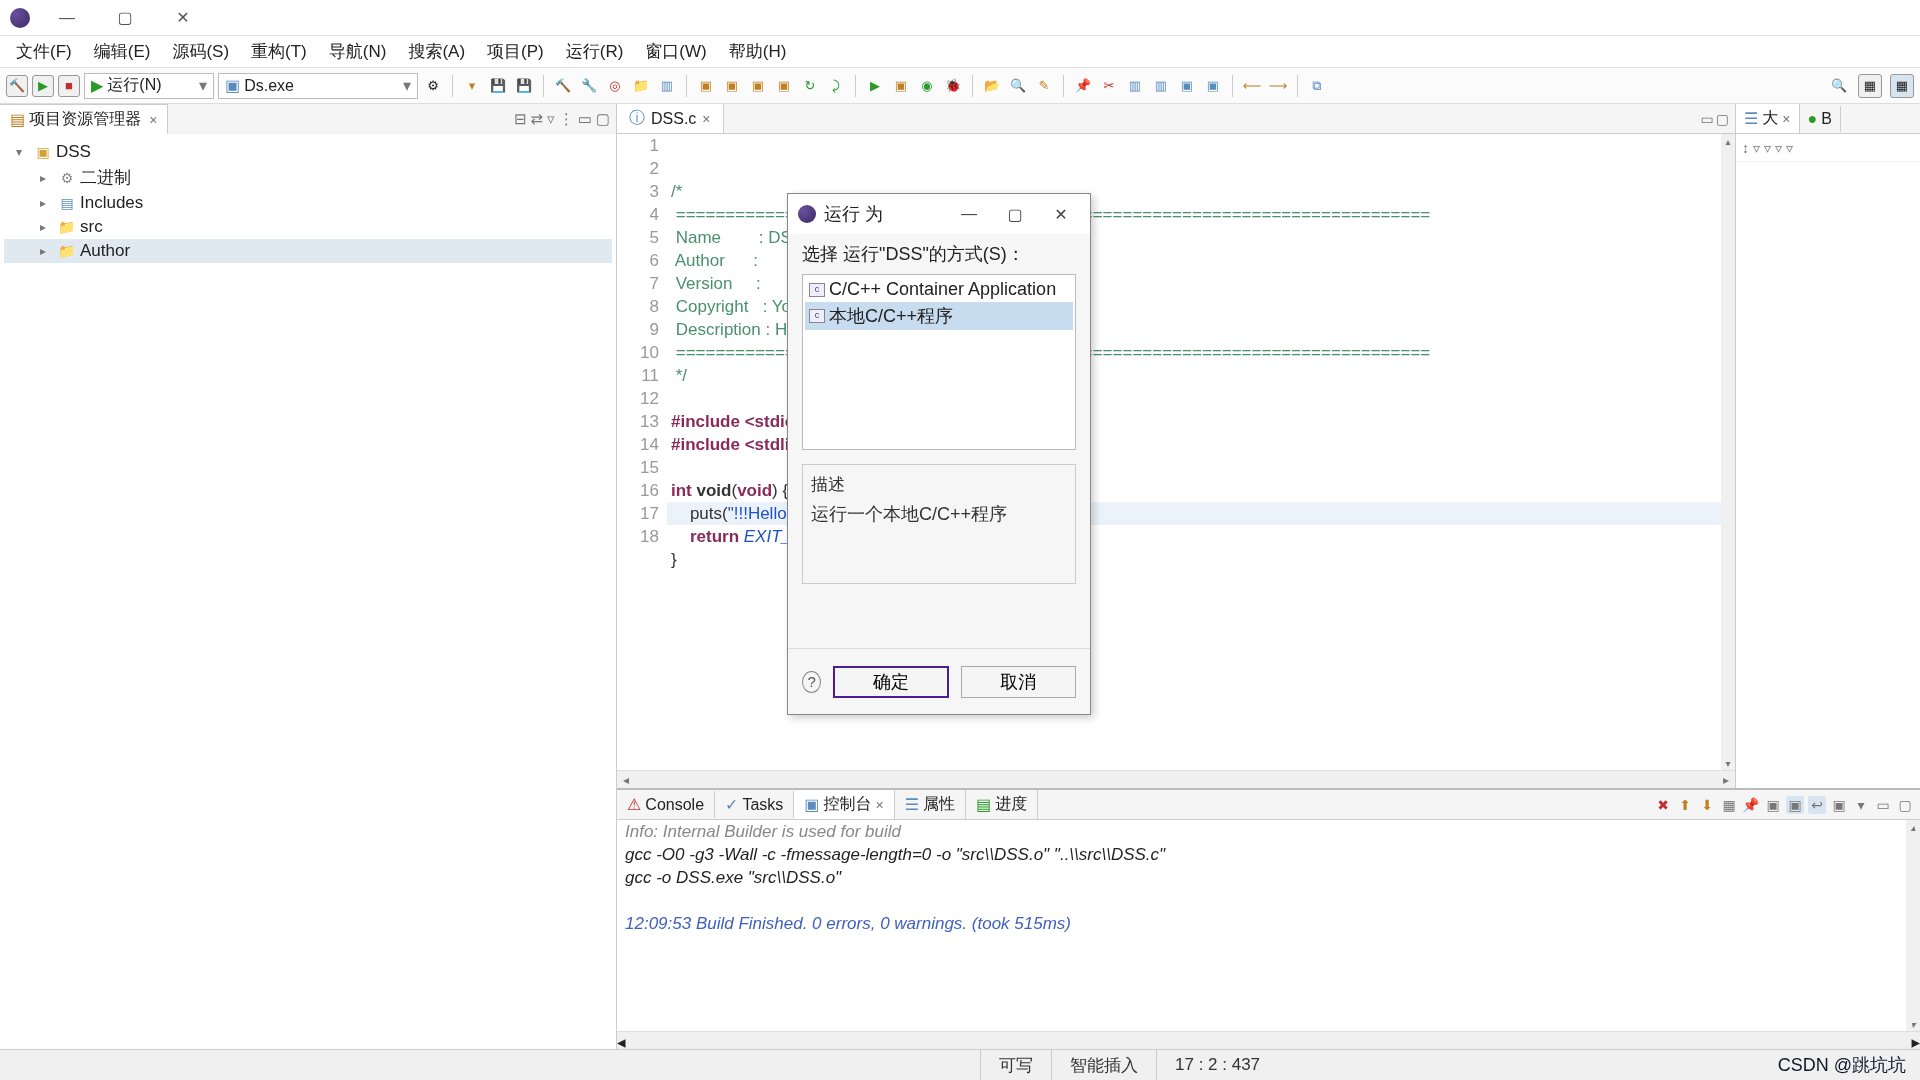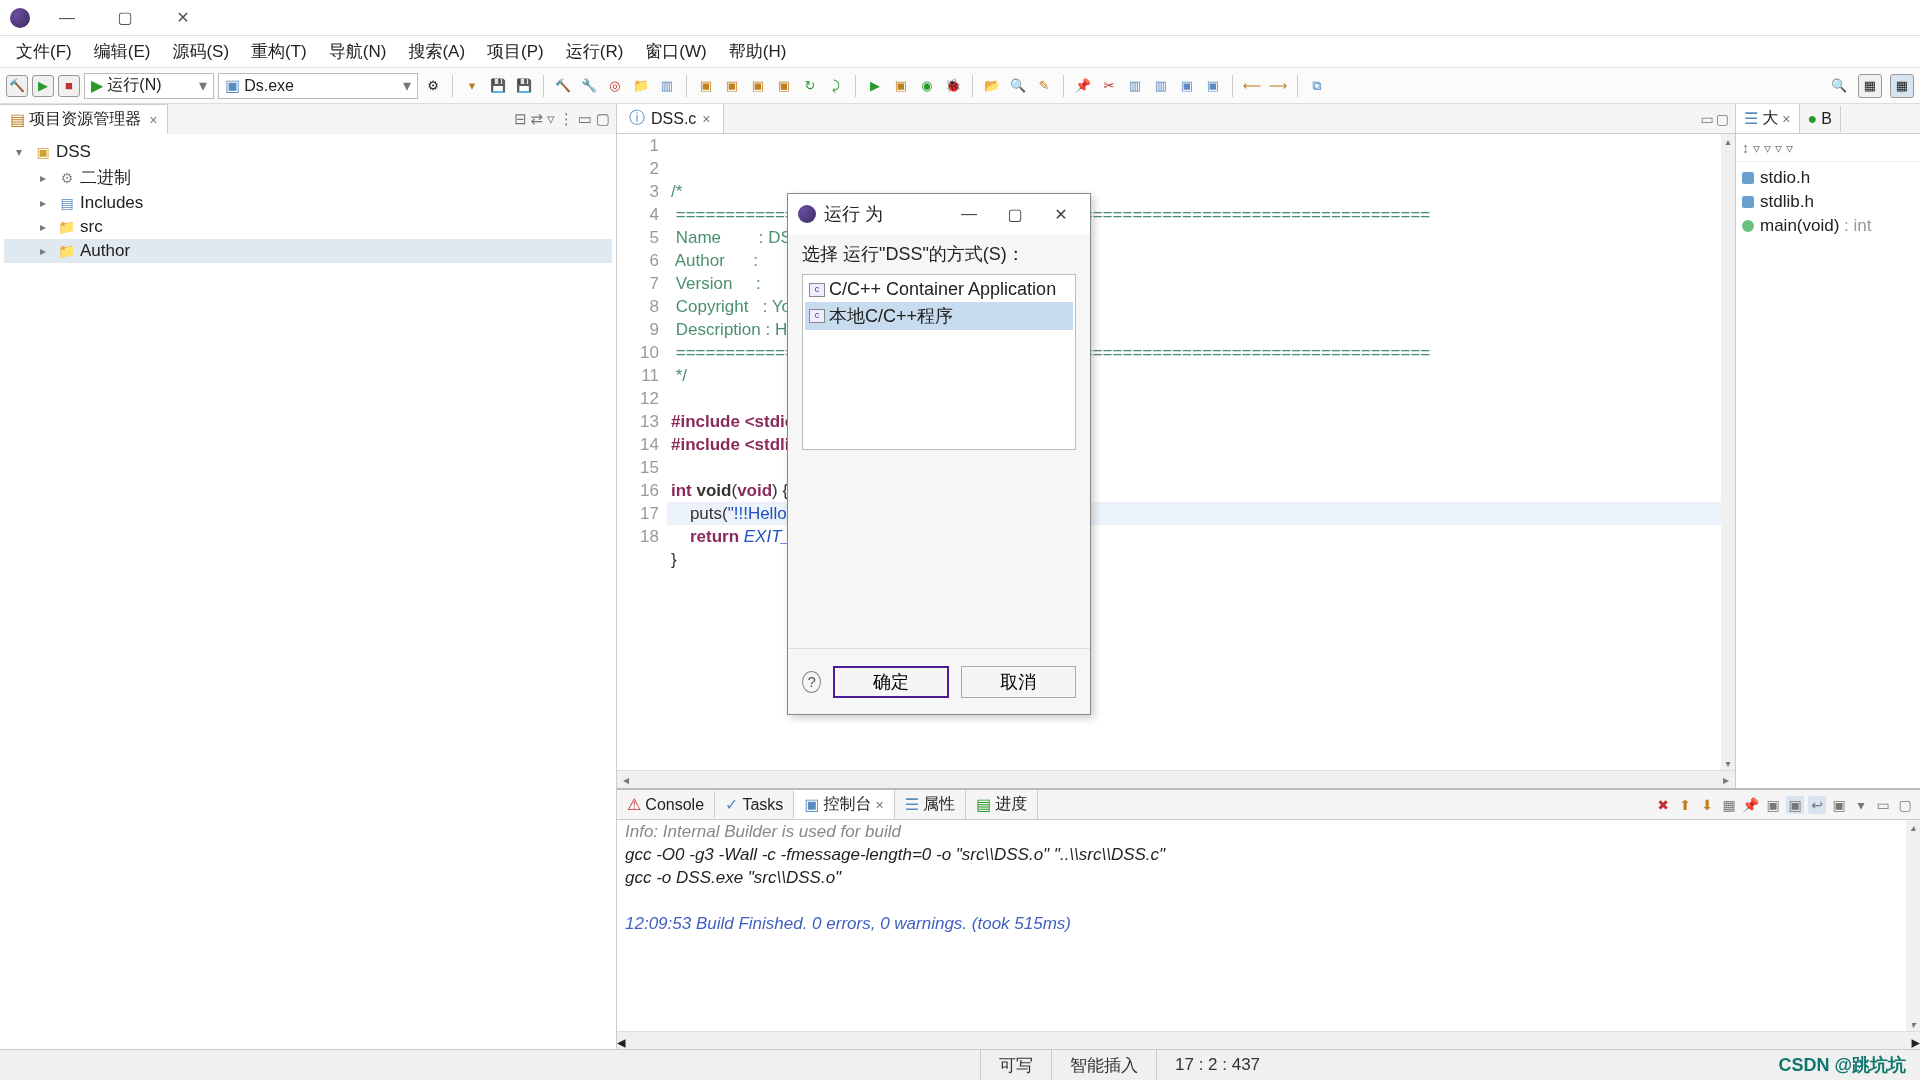--- a/index.html
+++ b/index.html
@@ -81,21 +81,21 @@
 .bottom .btools { margin-left: auto; padding-right: 6px; display: flex; gap: 4px; color: #777; font-size: 14px; }
 .bottom .btools span { width: 18px; height: 18px; display: inline-flex; align-items: center; justify-content: center; border: 1px solid transparent; border-radius: 2px; }
 .bottom .btitle { padding: 2px 8px; font-size: 17px; color: #333; }
 .bottom .console { flex: 1; font-family: Consolas, monospace; font-size: 17px; line-height: 23px; padding: 0 8px; white-space: pre; overflow: hidden; position: relative; font-style: italic; }
 .console .grey { color: #888; }
 .console .blue { color: #4060c0; }
 .bhscroll { height: 18px; background: #f0f0f0; border-top: 1px solid #ddd; position: relative; }
 
 .statusbar { position: absolute; bottom: 0; left: 0; right: 0; height: 31px; background: #f0f0f0; border-top: 1px solid #ccc; display: flex; align-items: center; font-size: 17px; color: #333; }
 .statusbar .cell { padding: 0 18px; border-left: 1px solid #ccc; height: 100%; display: flex; align-items: center; }
-.statusbar .watermark { margin-left: auto; padding-right: 14px; color: #0f766e; font-size: 18px; font-weight: bold; }
+.statusbar .watermark { margin-left: auto; padding-right: 14px; color: #0f172a; font-size: 18px; }
 
 .dialog { position: absolute; left: 787px; top: 193px; width: 304px; height: 522px; background: #fff; border: 1px solid #888; box-shadow: 3px 3px 8px rgba(0,0,0,.2); display: flex; flex-direction: column; }
 .dialog .dtitle { height: 40px; display: flex; align-items: center; padding: 0 10px; gap: 8px; }
 .dialog .dtitle .eic { width: 18px; height: 18px; background: radial-gradient(circle at 30% 30%, #6a4fa0, #3a2a60); border-radius: 50%; display: inline-block; }
 .dialog .dtitle .dtext { flex: 1; font-size: 18px; }
 .dialog .dtitle .dbtn { width: 38px; height: 30px; display: flex; align-items: center; justify-content: center; font-size: 16px; color: #444; }
 .dialog .dbody { flex: 1; padding: 8px 14px; background: #f6f6f6; display: flex; flex-direction: column; }
 .dialog .prompt { font-size: 18px; margin-bottom: 8px; color: #222; }
 .dialog .listbox { height: 176px; background: #fff; border: 1px solid #bbb; padding: 2px; }
 .dialog .litem { display: flex; align-items: center; gap: 4px; padding: 2px 4px; font-size: 18px; }
@@ -298,34 +298,20 @@
               <span>B</span>
             </div>
         </div>
         <div class="obar">
           <span>↕</span>
           <span>▿</span>
           <span>▿</span>
           <span>▿</span>
           <span>▿</span>
         </div>
-        <div class="olist">
-          <div class="oitem">
-              <span class="obullet"></span>
-              <span class="otxt">stdio.h</span>
-            </div>
-          <div class="oitem">
-              <span class="obullet"></span>
-              <span class="otxt">stdlib.h</span>
-            </div>
-          <div class="oitem">
-              <span class="obullet grn"></span>
-              <span class="otxt"><span>main(void)</span><span class="ret"> : int</span></span>
-            </div>
-        </div>
       </div>
     </div>
 
     <div class="bottom">
       <div class="btabs">
         <div class="btab">
             <span style="color:#c03030">⚠</span>
             <span>Console</span>
           </div>
         <div class="btab">
@@ -396,19 +382,23 @@
     <div class="listbox">
       <div class="litem">
           <span class="lic">c</span>
           <span>C/C++ Container Application</span>
         </div>
       <div class="litem sel">
           <span class="lic">c</span>
           <span>本地C/C++程序</span>
         </div>
     </div>
+    <div class="descgrp">
+      <div class="desclbl">描述</div>
+      <div class="desctxt">运行一个本地C/C++程序</div>
+    </div>
   </div>
   <div class="dfoot">
     <div class="help">?</div>
     <button class="primary">确定</button>
     <button>取消</button>
   </div>
 </div>
 
 </body></html>

